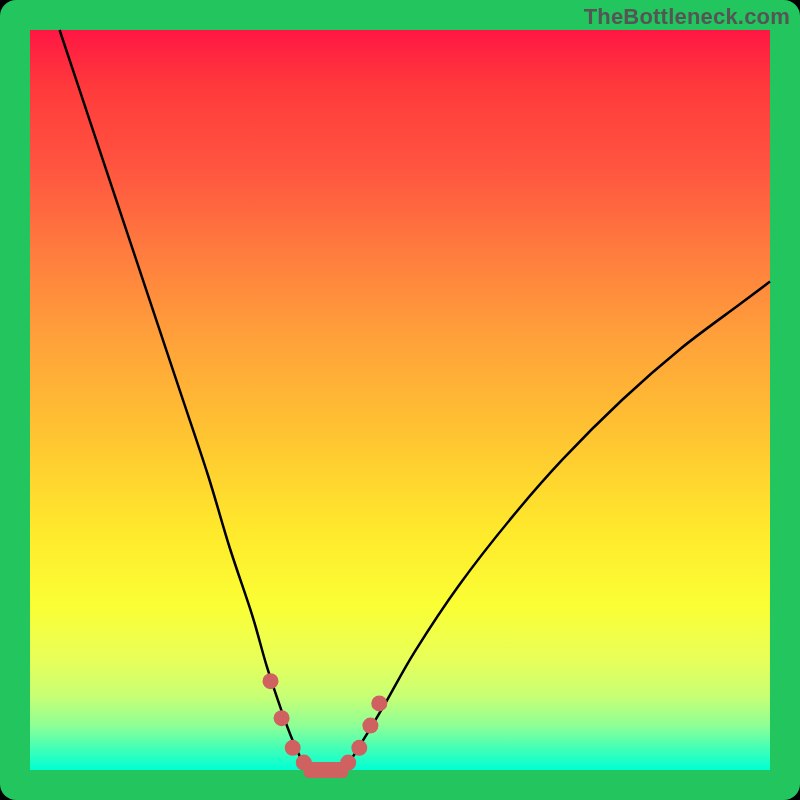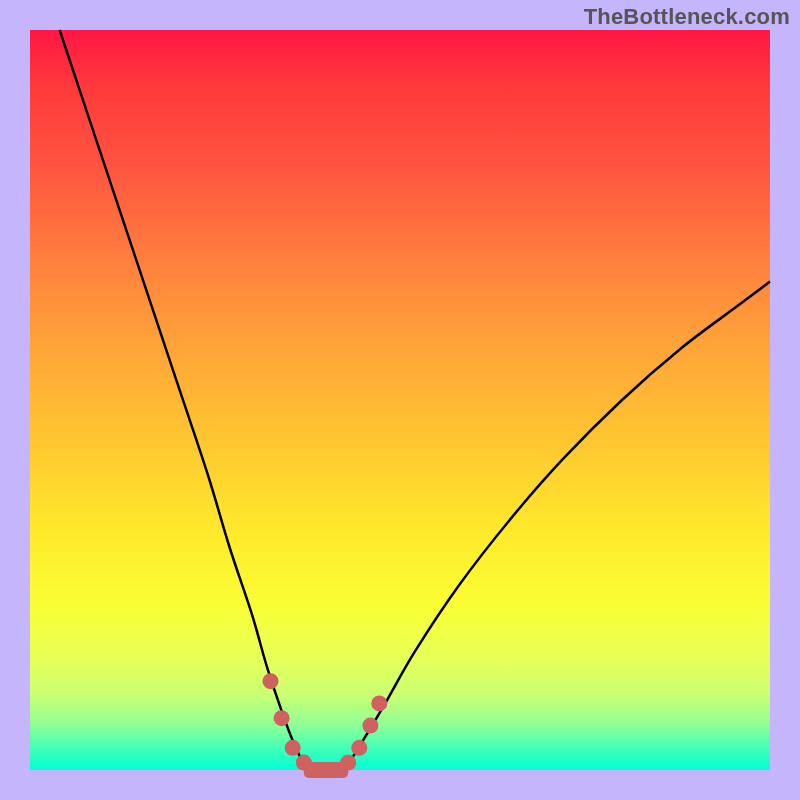--- a/index.html
+++ b/index.html
@@ -1,21 +1,22 @@
 <!DOCTYPE html>
 <html><head>
 <meta charset="utf-8">
 <style>
   * { margin: 0; padding: 0; box-sizing: border-box; }
   html, body { width: 800px; height: 800px; overflow: hidden; background: #000; }
   .frame {
     position: relative;
     width: 800px;
     height: 800px;
-    background: #c4b5fd;
+    background: #22c55e;
+    border-radius: 16px;
   }
   .plot-area {
     position: absolute;
     left: 30px;
     top: 30px;
     width: 740px;
     height: 740px;
     background: linear-gradient(to bottom,
       #ff1744 0%,
       #ff3b3b 8%,

